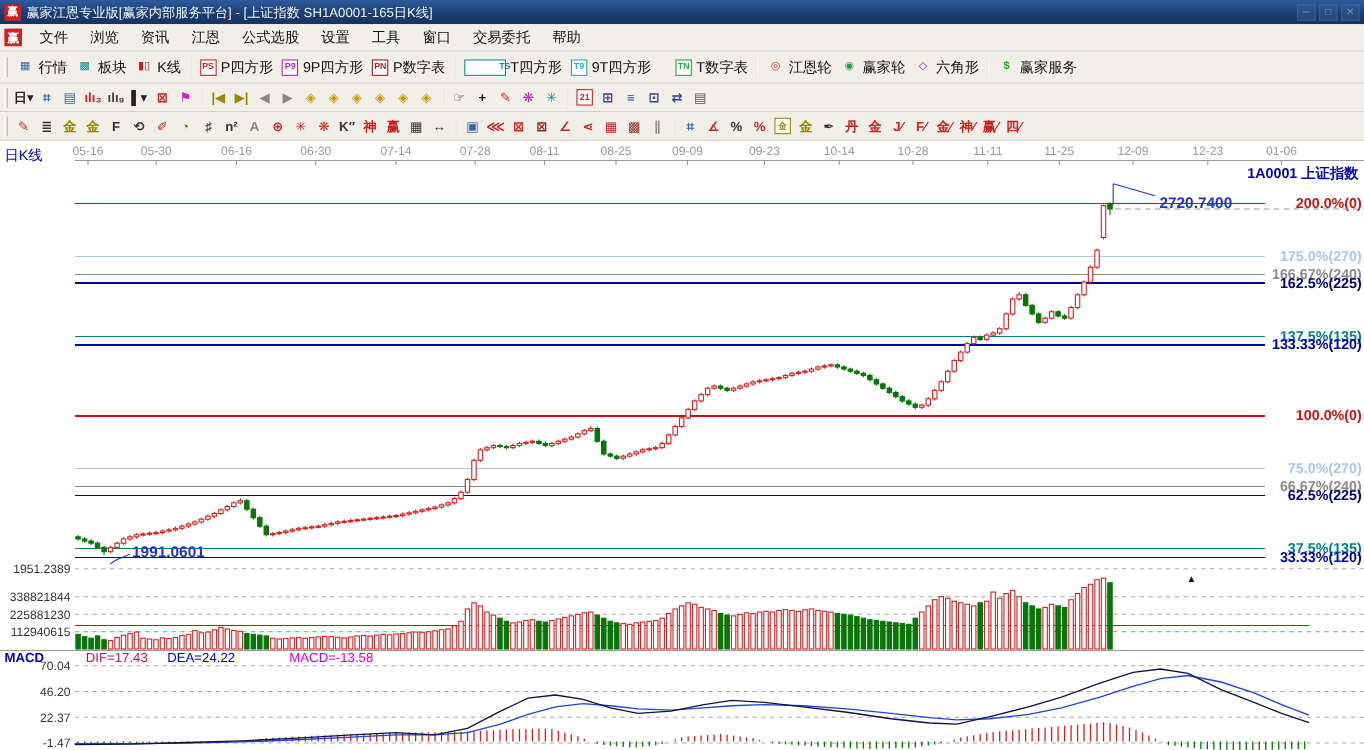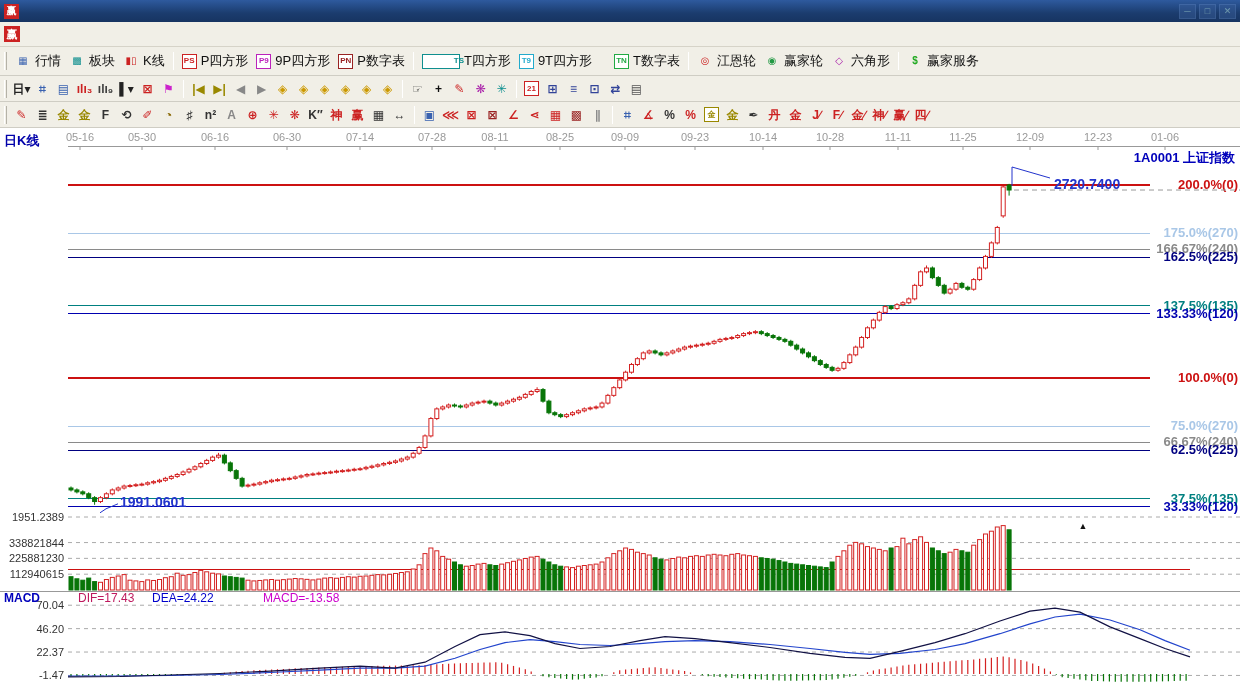--- a/index.html
+++ b/index.html
@@ -25,46 +25,59 @@
   .ticon{width:16px;height:15px;display:inline-flex;align-items:center;justify-content:center;font-size:10px;font-weight:bold;flex:none;line-height:1;}
   .ticon.boxed{border:1px solid currentColor;background:#fff;font-size:8px;width:15px;}
   .tlabel{font-size:13px;color:#111;}
   .tglyph{font-size:12px;font-weight:bold;line-height:1;}
   .tb-divider{width:1px;height:18px;background:#bcb9ae;border-right:1px solid #fff;margin:0 4px;flex:none;}
   
   .chart-area{position:relative;width:1240px;height:554px;background:#fff;}
   #chart-svg{position:absolute;left:0;top:0;}
   #chart-svg text{font-family:"Liberation Sans","DejaVu Sans",sans-serif;}
   .overlay{position:absolute;white-space:nowrap;pointer-events:none;}
-  .period-label{left:4px;top:4px;color:#0000aa;font-weight:bold;font-size:13px;}
+  .period-label{left:4px;top:4px;color:#0000aa;font-weight:normal;font-size:13px;}
   .symbol-label{right:5px;top:21px;color:#0000bb;font-weight:bold;font-size:13px;}
   .macd-header{left:0;top:463px;height:15px;width:100%;font-size:12px;}
   .macd-header span{position:absolute;top:0;}
   .mh-name{left:4px;color:#0000bb;font-weight:bold;}
   .mh-dif{left:78px;color:#be185d;}
   .mh-dea{left:152px;color:#0000cc;}
   .mh-macd{left:228px;color:#cc00cc;margin-left:35px;}
   .watermark{right:12px;top:500px;font-size:30px;font-weight:bold;color:rgba(198,44,44,.82);letter-spacing:5px;font-style:italic;}
 </style>
 </head>
 <body>
 
 <div class="window">
 
   <div class="titlebar">
     <span class="logo">赢</span>
+    <span class="title">赢家江恩专业版[赢家内部服务平台] - [上证指数  SH1A0001-165日K线]</span>
     <span class="winbtns" id="winbtns">
         <span class="winbtn">─</span>
         <span class="winbtn">□</span>
         <span class="winbtn">✕</span>
       </span>
   </div>
 
   <div class="menubar">
     <span class="logo">赢</span>
+    <span id="menu-items" style="display:flex;">
+        <span class="menu-item">文件</span>
+        <span class="menu-item">浏览</span>
+        <span class="menu-item">资讯</span>
+        <span class="menu-item">江恩</span>
+        <span class="menu-item">公式选股</span>
+        <span class="menu-item">设置</span>
+        <span class="menu-item">工具</span>
+        <span class="menu-item">窗口</span>
+        <span class="menu-item">交易委托</span>
+        <span class="menu-item">帮助</span>
+      </span>
   </div>
 
   <div class="toolbar tb1" id="toolbar1">
       <span class="grip"></span>
       <span class="tool-btn">
         <span class="ticon" style="color: rgb(58, 98, 176);">▦</span>
         <span class="tlabel">行情</span>
       </span>
       <span class="tool-btn">
         <span class="ticon" style="color: rgb(15, 143, 143);">▩</span>

